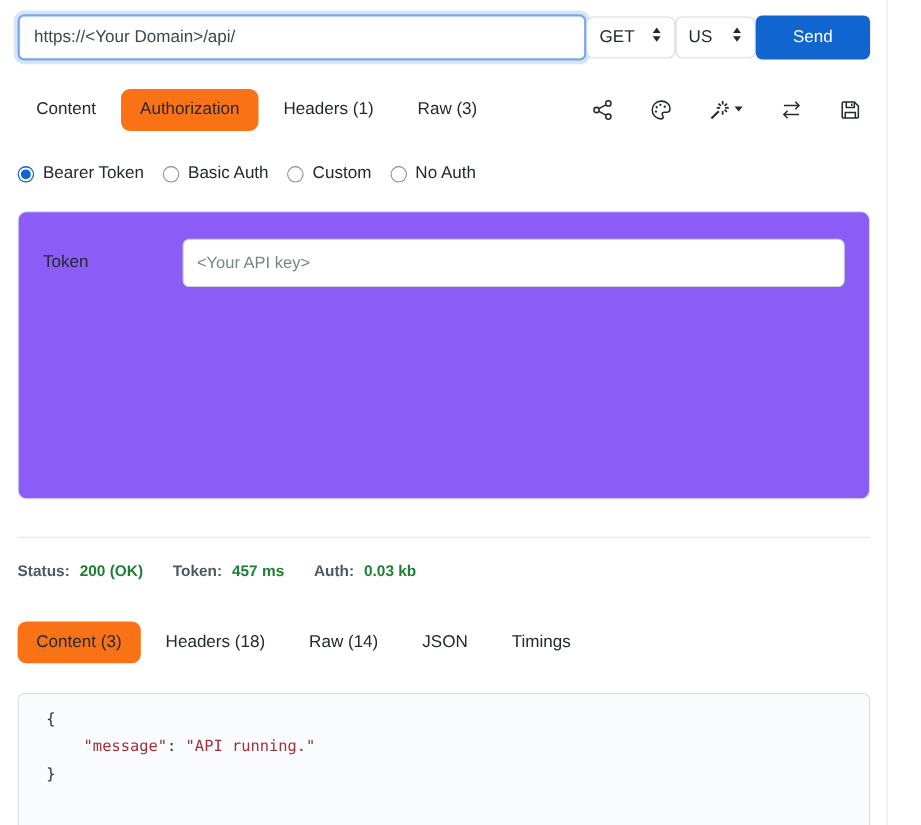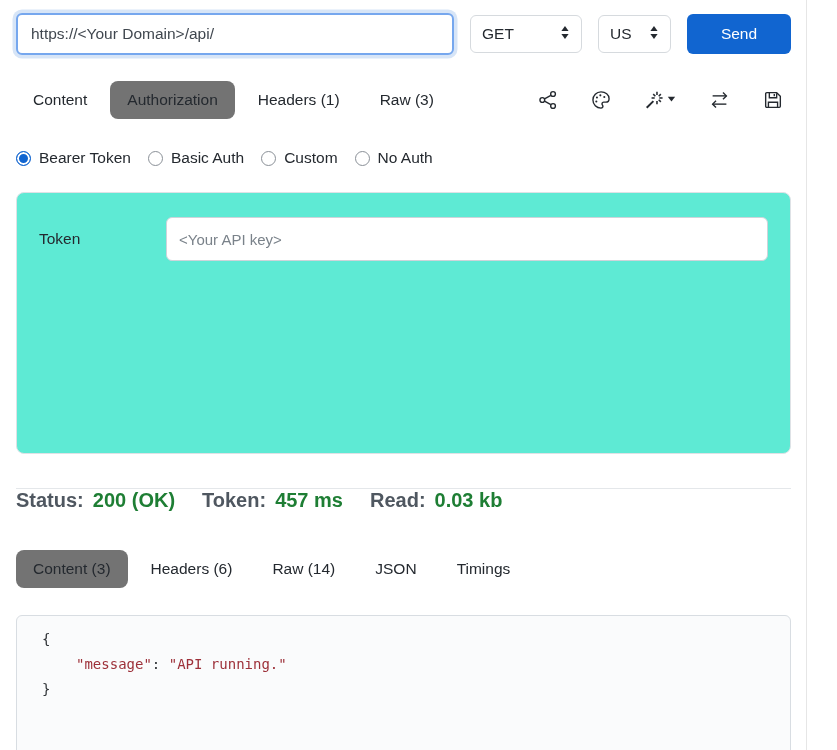--- a/index.html
+++ b/index.html
@@ -6,86 +6,86 @@
   html,body { margin:0; padding:0; }
   body {
     width:837px; height:750px; overflow:hidden; position:relative;
     background:#ffffff; color:#24292f;
     font-family:"Liberation Sans","DejaVu Sans",sans-serif;
   }
   .page { position:absolute; left:16px; top:0; width:775px; }
   .right-line { position:absolute; left:806px; top:0; width:1px; height:750px; background:#e6e6e6; }
 
   
-  .request-bar { display:flex; gap:16px; margin-top:13px; height:42px; align-items:stretch; }
+  .request-bar { display:flex; gap:0; margin-top:13px; height:42px; align-items:stretch; }
   .url-input {
     flex:1; min-width:0; border:2px solid #76a7ee; border-radius:6px;
     box-shadow:0 0 0 3.5px rgba(17,101,208,.17);
     padding:0 13px; font-size:15.5px; color:#40474f; outline:none;
     font-family:inherit;
   }
   .select-box {
     display:flex; align-items:center; justify-content:space-between;
     border:1px solid #d6dade; border-radius:6px; padding:0 11px; margin:2px 0;
     font-size:15.5px; color:#24292f; cursor:pointer; background:#fff;
   }
-  .select-method { width:112px; }
+  .select-method { width:81px; }
   .select-region { width:73px; }
   .send-btn {
     width:104px; margin:1px 0; border:none; border-radius:6px;
     background:#1165d0; color:#fff; font-size:15.5px; cursor:pointer;
     font-family:inherit;
   }
 
   
   .tabs-row { display:flex; align-items:center; margin-top:26px; }
   .tab {
     padding:10px 17px; font-size:15.5px; background:transparent; border:none;
     border-radius:8px; color:#24292f; cursor:pointer; margin-right:6px;
     font-family:Liberation Sans, sans-serif; white-space:nowrap;
   }
-  .tab.active { background:#737373; }
+  .tab.active { background:#f97316; }
   .icon-group { margin-left:auto; display:flex; align-items:center; gap:31px; padding-right:7px; }
   .tool-icon { display:flex; align-items:center; cursor:pointer; }
   .tool-icon svg { display:block; }
 
   
   .auth-row { display:flex; align-items:center; gap:17px; margin-top:30px; font-size:15.5px; }
   .radio-opt { display:flex; align-items:center; gap:8px; cursor:pointer; }
   .radio-circle {
     width:15px; height:15px; border-radius:50%;
     border:1px solid #8a9097; background:#fff; flex-shrink:0;
   }
   .radio-circle.checked {
     border:1px solid #1165d0; background:#1165d0;
     box-shadow:inset 0 0 0 2px #fff;
   }
 
   
   .card {
     margin-top:25px; height:262px; border:1px solid #dee2e6; border-radius:8px;
-    padding:24px 22px; background:#5eead4;
+    padding:24px 22px; background:#8b5cf6;
   }
   .token-row { display:flex; align-items:center; }
   .token-label { width:127px; flex-shrink:0; font-size:15.5px; color:#24292f; }
   .token-input {
     flex:1; height:44px; border:1px solid #ced4da; border-radius:6px;
     padding:0 12px; font-size:15px; color:#40474f; outline:none; font-family:inherit;
   }
   .token-input::placeholder { color:#7a828a; opacity:1; }
   .help-text {
     margin-left:127px; margin-top:15px; width:598px;
     font-size:13.8px; line-height:1.82; color:#24292f;
   }
 
   
   .divider { margin:34px 0 0; border:none; border-top:1px solid #e4e7ea; }
 
   
-  .status-row { display:flex; align-items:baseline; font-size:20px; }
+  .status-row { margin-top:22px; display:flex; align-items:baseline; font-size:14px; }
   .status-label { color:#4f5760; font-weight:600; margin-right:9px; }
   .status-value { color:#1e7e34; font-weight:700; margin-right:27px; }
 
   
   .response-tabs { margin-top:38px; }
 
   
   .code-block {
     margin-top:27px; height:200px; background:#fafbfc;
     border:1px solid #d8dde2; border-radius:6px;
@@ -210,27 +210,27 @@
     </div>
   </div>
 
   <hr class="divider">
 
   <div class="status-row">
     <span class="status-label">Status:</span>
     <span class="status-value">200 (OK)</span>
     <span class="status-label">Token:</span>
     <span class="status-value">457 ms</span>
-    <span class="status-label">Read:</span>
+    <span class="status-label">Auth:</span>
     <span class="status-value">0.03 kb</span>
   </div>
 
   <div class="tabs-row response-tabs">
     <button class="tab active">Content (3)</button>
-    <button class="tab">Headers (6)</button>
+    <button class="tab">Headers (18)</button>
     <button class="tab">Raw (14)</button>
     <button class="tab">JSON</button>
     <button class="tab">Timings</button>
   </div>
 
   <div class="code-block">
     <div class="code-line"><span>{</span></div>
     <div class="code-line indent"><span class="json-red">"message"</span><span>: </span><span class="json-red">"API running."</span></div>
     <div class="code-line"><span>}</span></div>
   </div>

